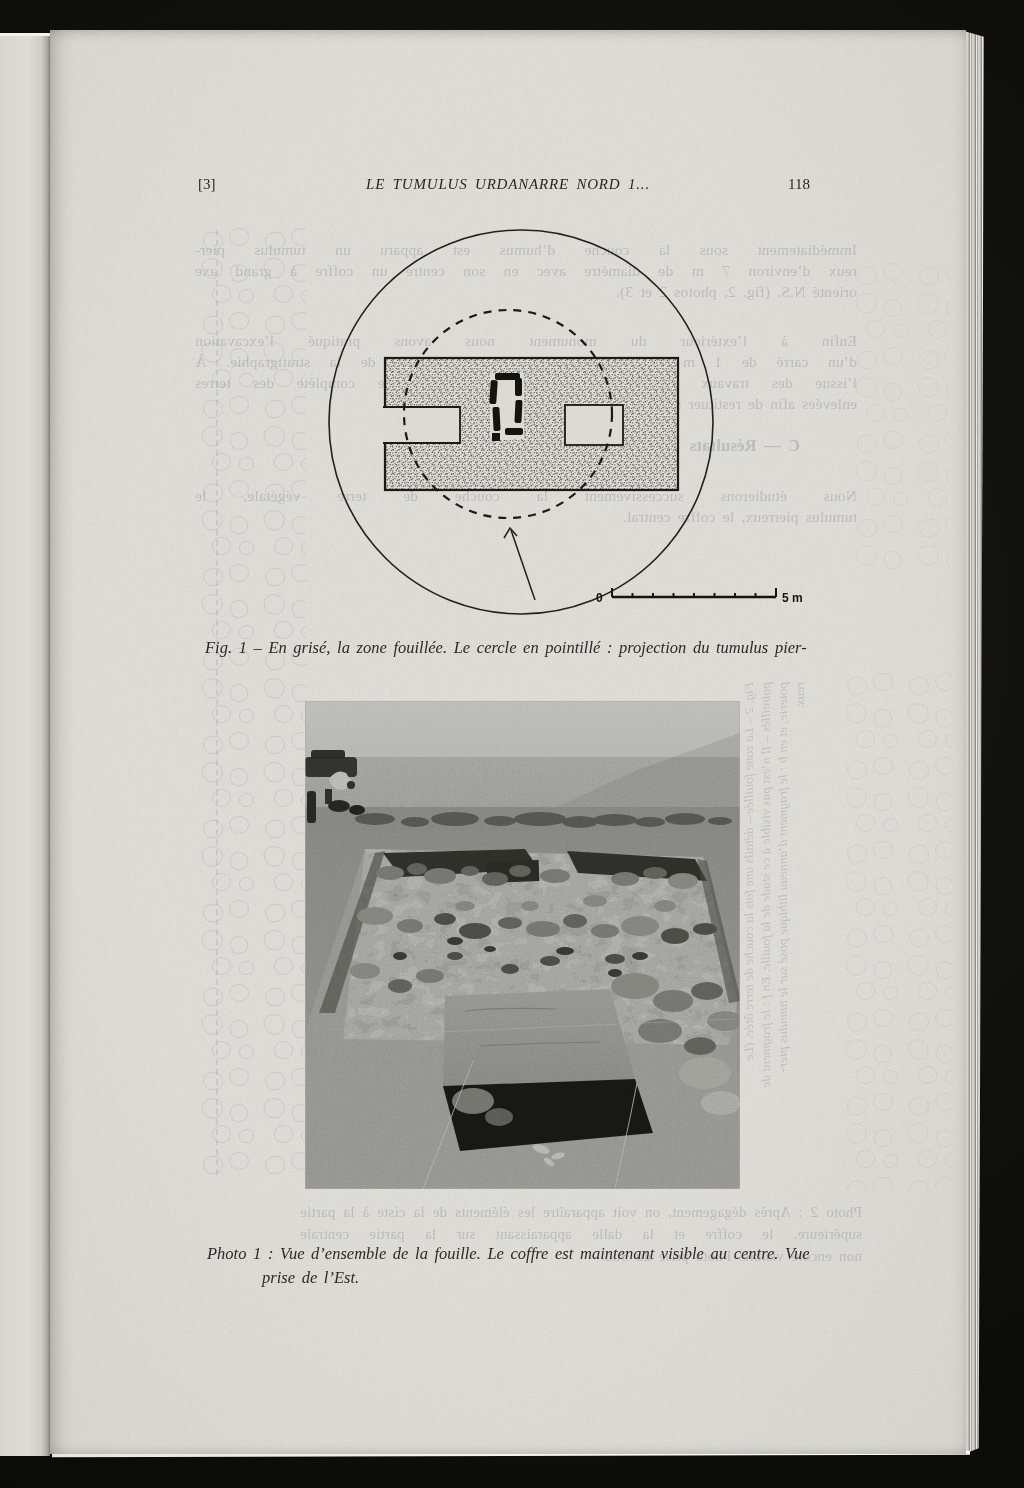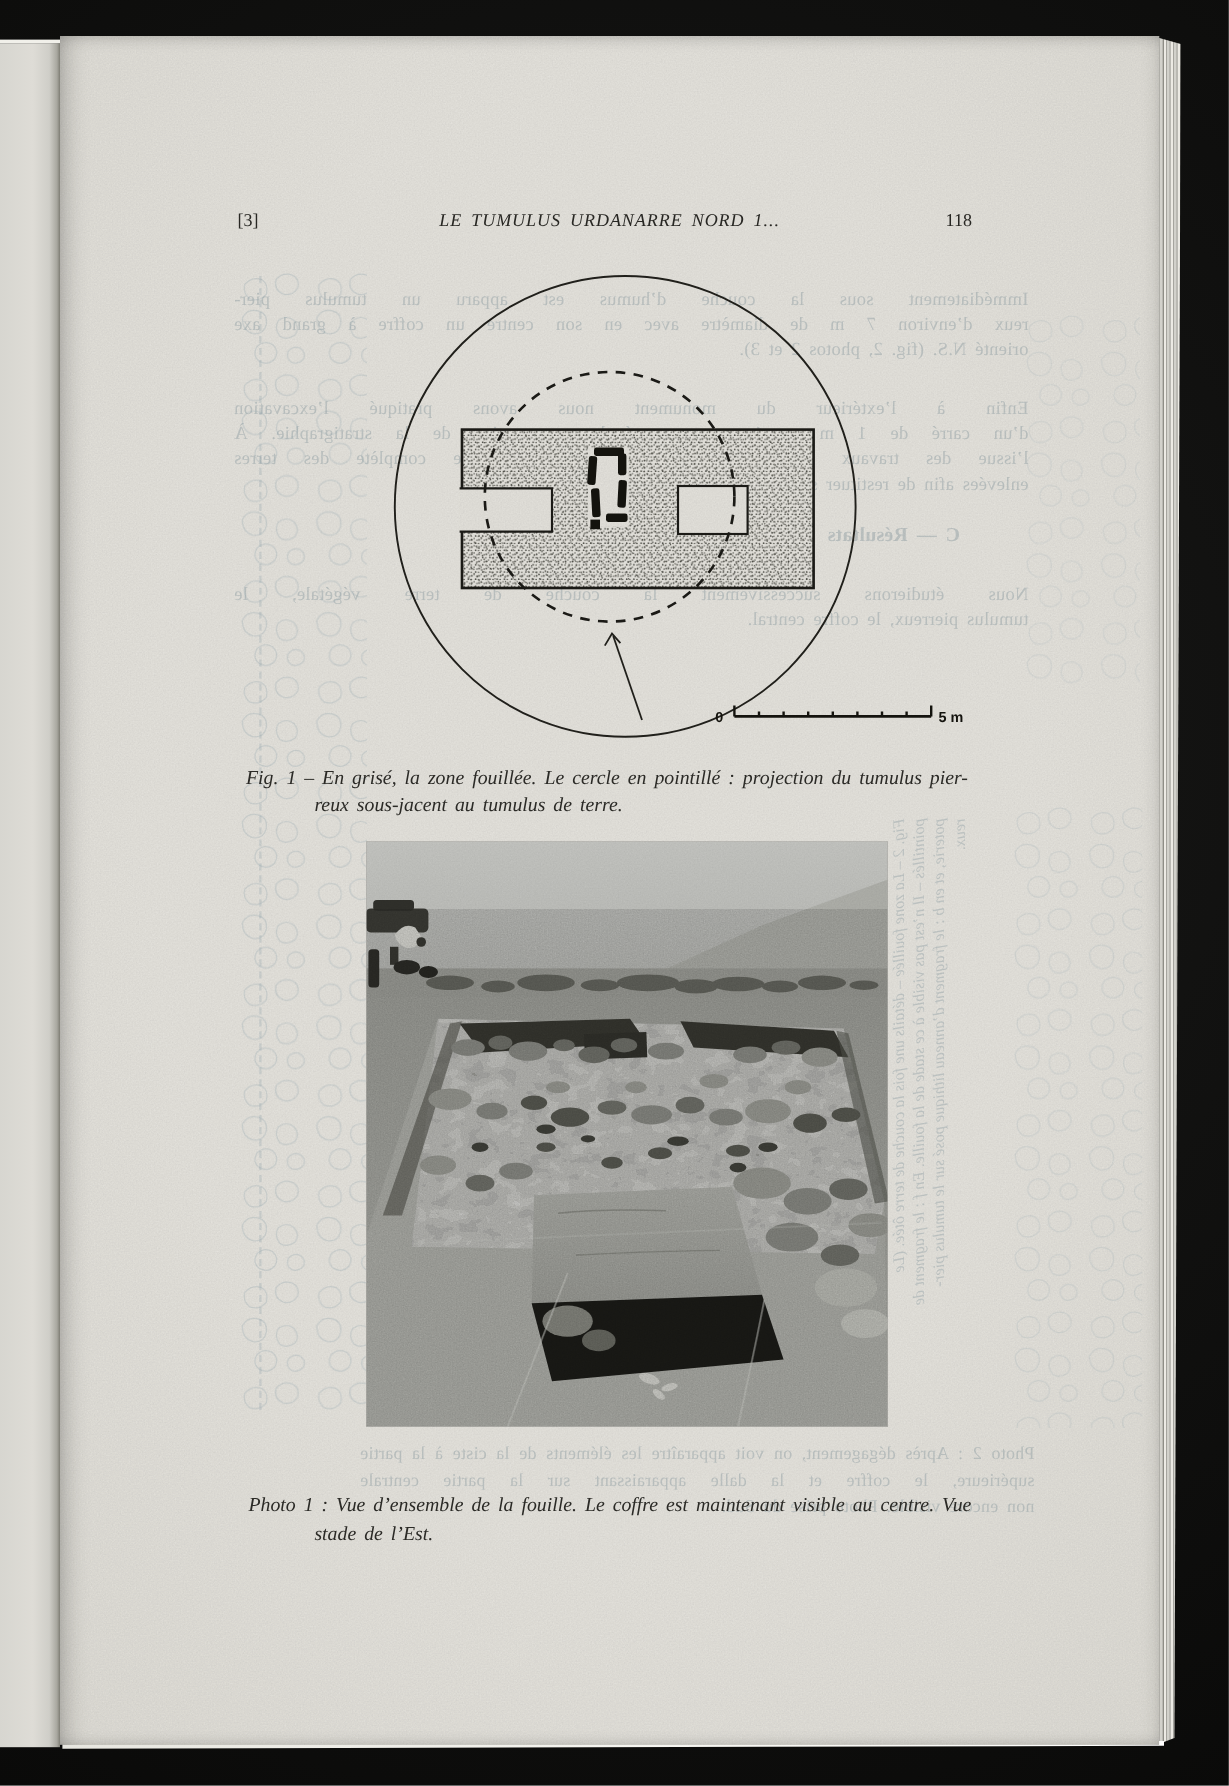--- a/index.html
+++ b/index.html
@@ -196,21 +196,20 @@
             <path d="M415,367 L415,371"></path>
           <path d="M435.5,367 L435.5,371"></path>
         </g>
         <text x="276" y="376" style="font-family:'Liberation Sans',sans-serif;font-size:12px;font-weight:bold;fill:#16150f">0</text>
         <text x="462" y="376" style="font-family:'Liberation Sans',sans-serif;font-size:12px;font-weight:bold;fill:#16150f">5 m</text>
       </g>
     </svg>
 
     <div class="cap fig-cap">
       <span class="ln ln1">Fig. 1 – En grisé, la zone fouillée. Le cercle en pointillé : projection du tumulus pier-</span>
-      <span class="ln ln2">reux sous-jacent au tumulus de terre.</span>
     </div>
 
     <svg class="photo" width="435" height="488" viewBox="0 0 435 488">
       <defs>
         <linearGradient id="skyG" x1="0" y1="0" x2="0" y2="1">
           <stop offset="0" stop-color="#cacbc7"></stop>
             <stop offset="1" stop-color="#bdbeba"></stop>
         </linearGradient>
         <linearGradient id="fieldG" x1="0" y1="0" x2="0" y2="1">
           <stop offset="0" stop-color="#a4a59f"></stop>
@@ -353,21 +352,21 @@
         <path d="M310,488 L326,412 L332,382" fill="none"></path>
         <path d="M40,335 L430,318" fill="none" opacity=".5"></path>
       </g>
 
       <rect x="0" y="96" width="435" height="392" filter="url(#pg)" opacity=".16"></rect>
       <rect x="0" y="0" width="435" height="488" fill="none" stroke="#b9b8b2" stroke-width="1"></rect>
     </svg>
 
     <div class="cap photo-cap">
       <span class="ln ln1">Photo 1 : Vue d’ensemble de la fouille. Le coffre est maintenant visible au centre. Vue</span>
-      <span class="ln ln2">stade de l’Est.</span>
+      <span class="ln ln2">prise de l’Est.</span>
     </div>
 
     <svg class="paper-tex" width="916" height="1424">
       <defs>
         <filter id="paper">
             <feTurbulence type="fractalNoise" baseFrequency="0.8" numOctaves="2" seed="7" stitchTiles="stitch"></feTurbulence>
         <feColorMatrix type="matrix" values="0 0 0 0 0  0 0 0 0 0  0 0 0 0 0  0.08 0.08 0.08 0 0"></feColorMatrix>
           </filter>
       </defs>
       <rect width="916" height="1424" filter="url(#paper)"></rect>

